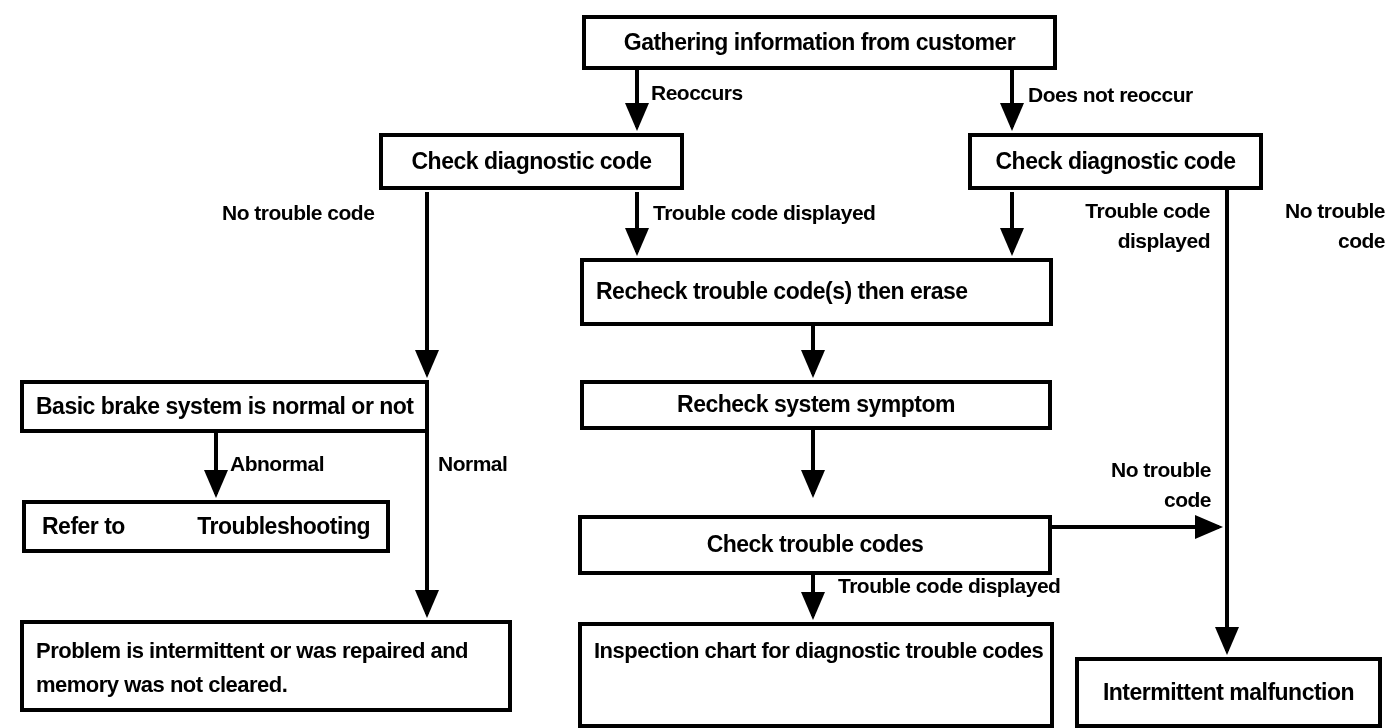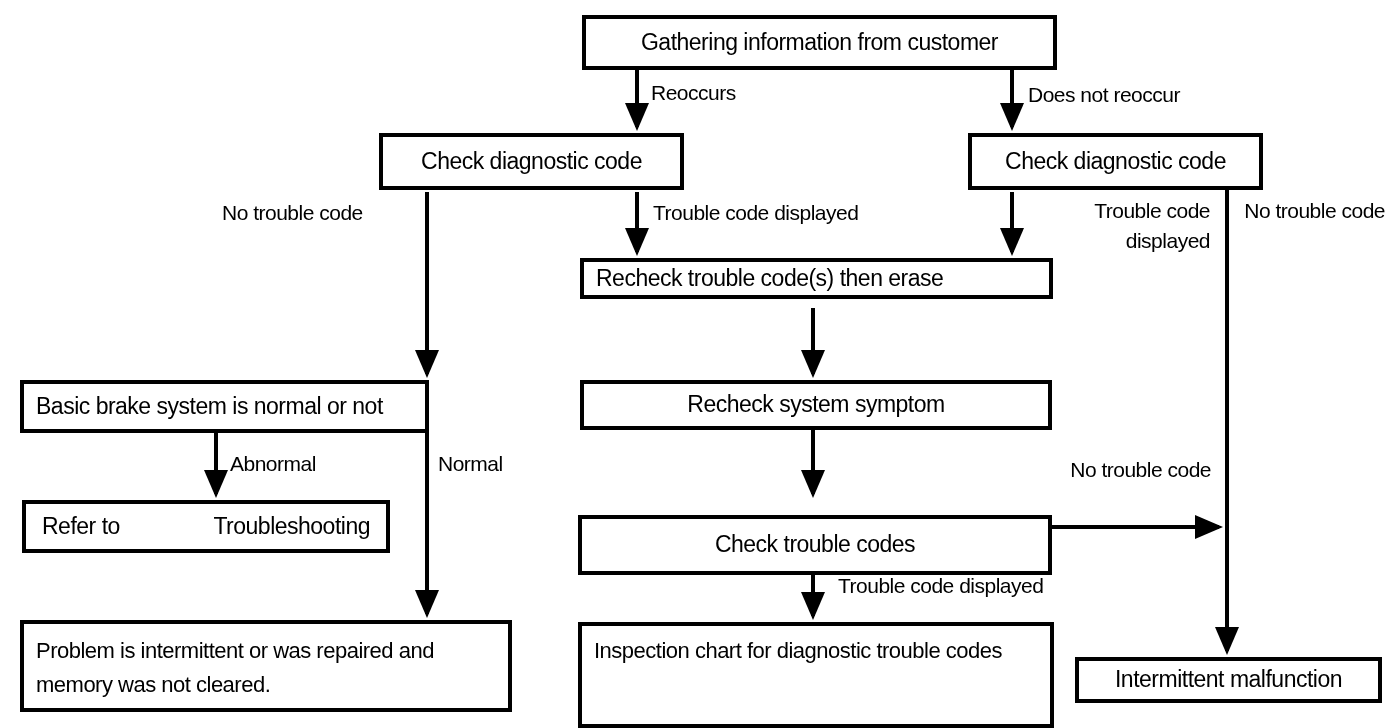--- a/index.html
+++ b/index.html
@@ -6,21 +6,21 @@
     margin: 0;
     padding: 0;
     background: #ffffff;
   }
   .canvas {
     position: relative;
     width: 1392px;
     height: 728px;
     background: #ffffff;
     font-family: "Liberation Sans", "DejaVu Sans", sans-serif;
-    font-weight: 400;
+    font-weight: 700;
     color: #000000;
     letter-spacing: -0.5px;
     overflow: hidden;
   }
   .wires {
     position: absolute;
     left: 0;
     top: 0;
     width: 1392px;
     height: 728px;
@@ -88,38 +88,38 @@
       <path d="M427 433 V614" marker-end="url(#arrow)"></path>
     </g>
   </svg>
 
   <div class="box" style="left:582px; top:15px; width:475px; height:55px;">Gathering information from customer</div>
 
   <div class="box" style="left:379px; top:133px; width:305px; height:57px;">Check diagnostic code</div>
 
   <div class="box" style="left:968px; top:133px; width:295px; height:57px;">Check diagnostic code</div>
 
-  <div class="box align-left" style="left:580px; top:258px; width:473px; height:41px;text-align:right;">Recheck trouble code(s) then erase</div>
+  <div class="box align-left" style="left:580px; top:258px; width:473px; height:68px;text-align:right;">Recheck trouble code(s) then erase</div>
 
   <div class="box" style="left:580px; top:380px; width:472px; height:50px;">Recheck system symptom</div>
 
   <div class="box" style="left:578px; top:515px; width:474px; height:60px;">Check trouble codes</div>
 
   <div class="box align-left two-line" style="left:578px; top:622px; width:476px; height:106px; padding-top:8px; padding-right:6px;">Inspection chart for diagnostic trouble codes</div>
 
   <div class="box align-left" style="left:20px; top:380px; width:409px; height:53px;">Basic brake system is normal or not</div>
 
   <div class="box spread" style="left:22px; top:500px; width:368px; height:53px;">
     <span>Refer to</span>
     <span>Troubleshooting</span>
   </div>
 
   <div class="box align-left two-line" style="left:20px; top:620px; width:492px; height:92px; padding-top:10px; padding-right:36px;">Problem is intermittent or was repaired and memory was not cleared.</div>
 
-  <div class="box" style="left:1075px; top:657px; width:307px; height:46px;">Intermittent malfunction</div>
+  <div class="box" style="left:1075px; top:657px; width:307px; height:71px;">Intermittent malfunction</div>
 
   <div class="edge-label" style="left:651px; top:78px;">Reoccurs</div>
 
   <div class="edge-label" style="left:1028px; top:80px;">Does not reoccur</div>
 
   <div class="edge-label" style="left:222px; top:198px;">No trouble code</div>
 
   <div class="edge-label" style="left:653px; top:198px;">Trouble code displayed</div>
 
   <div class="edge-label wrap" style="left:1030px; top:196px; width:180px;">Trouble code displayed</div>

